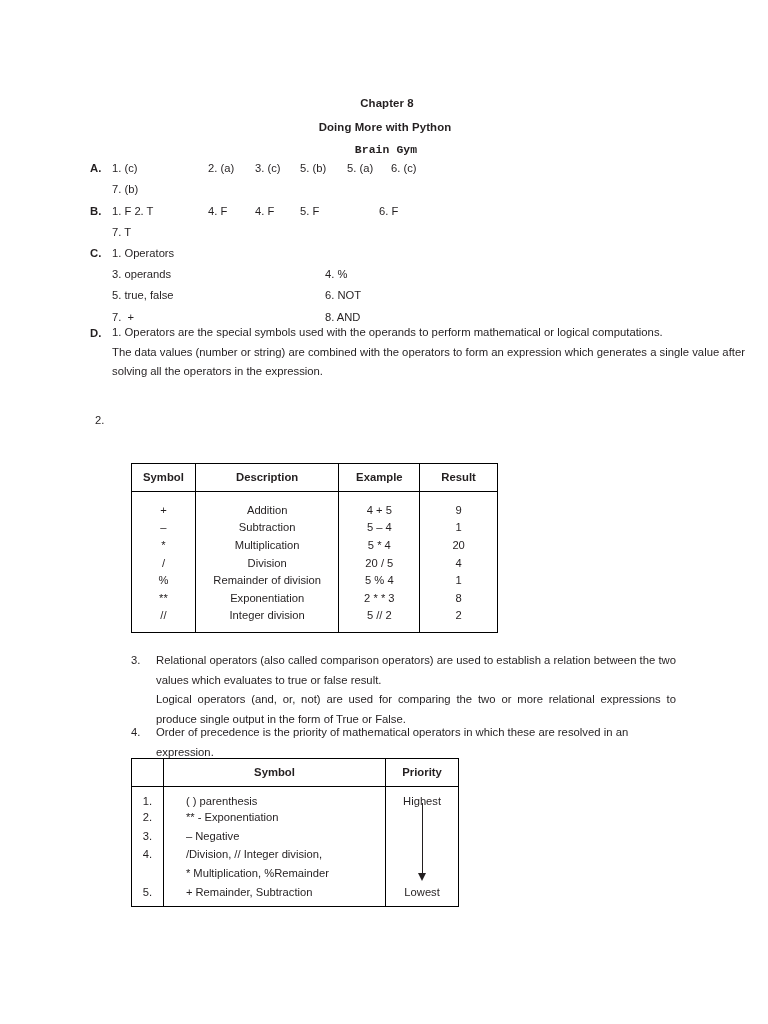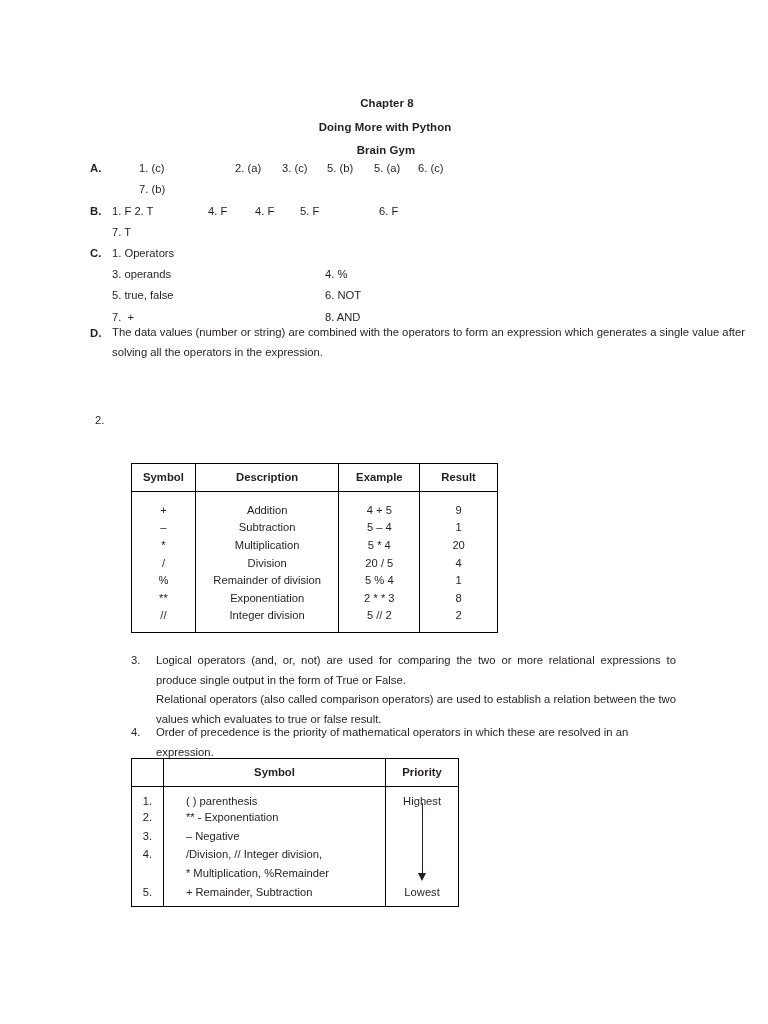--- a/index.html
+++ b/index.html
@@ -37,21 +37,21 @@
   }
   .headings .hline {
     font-weight: bold;
     font-size: 11.4px;
     line-height: 23.6px;
     color: #231f20;
     letter-spacing: 0.1px;
   }
   .hl-1 { padding-left: 6px; }
   .hl-2 { padding-left: 2px; }
-  .hl-3 { padding-left: 4px; }
+  .hl-3 { padding-left: 4px; font-family: Liberation Mono, monospace; }
 
   
   .sec {
     position: absolute;
     left: 90px;
     width: 660px;
   }
   .sec-A { top: 158px; }
   .sec-B { top: 201px; }
   .sec-C { top: 243px; }
@@ -69,21 +69,21 @@
     font-size: 11.3px;
   }
   .sec-letter.blank { font-weight: normal; }
   .ans {
     display: inline-block;
     white-space: pre;
     font-size: 11.2px;
   }
 
   
-  .w-a1 { width: 96px; margin-left: 27px; }
+  .w-a1 { width: 96px; }
   .w-a2 { width: 47px; }
   .w-a3 { width: 45px; }
   .w-a4 { width: 47px; }
   .w-a5 { width: 44px; }
   .w-a6 { width: 40px; }
 
   
   .w-b1 { width: 96px; }
   .w-b2 { width: 47px; }
   .w-b3 { width: 45px; }
@@ -294,20 +294,21 @@
       <span class="sec-letter blank"></span>
       <span class="ans c-col1">7.  +</span>
       <span class="ans c-col2">8. AND</span>
     </div>
   </div>
 
   <div class="sec sec-D">
     <div class="sec-row">
       <span class="sec-letter">D.</span>
       <div class="d-body">
+        <p class="d-para">1. Operators are the special symbols used with the operands to perform mathematical or logical computations.</p>
         <p class="d-para">The data values (number or string) are combined with the operators to form an expression which generates a single value after solving all the operators in the expression.</p>
       </div>
     </div>
   </div>
 
   <div class="num-2">2.</div>
 
   <table class="tbl1">
     <thead>
       <tr>
@@ -359,22 +360,22 @@
         <td>Integer division</td>
         <td>5 // 2</td>
         <td>2</td>
       </tr>
     </tbody>
   </table>
 
   <div class="item item-3">
     <span class="item-num">3.</span>
     <div class="item-body">
+      <p class="item-para">Relational operators (also called comparison operators) are used to establish a relation between the two values which evaluates to true or false result.</p>
       <p class="item-para">Logical operators (and, or, not) are used for comparing the two or more relational expressions to produce single output in the form of True or False.</p>
-      <p class="item-para">Relational operators (also called comparison operators) are used to establish a relation between the two values which evaluates to true or false result.</p>
     </div>
   </div>
 
   <div class="item item-4">
     <span class="item-num">4.</span>
     <div class="item-body">
       <p class="item-para last">Order of precedence is the priority of mathematical operators in which these are resolved in an expression.</p>
     </div>
   </div>
 

